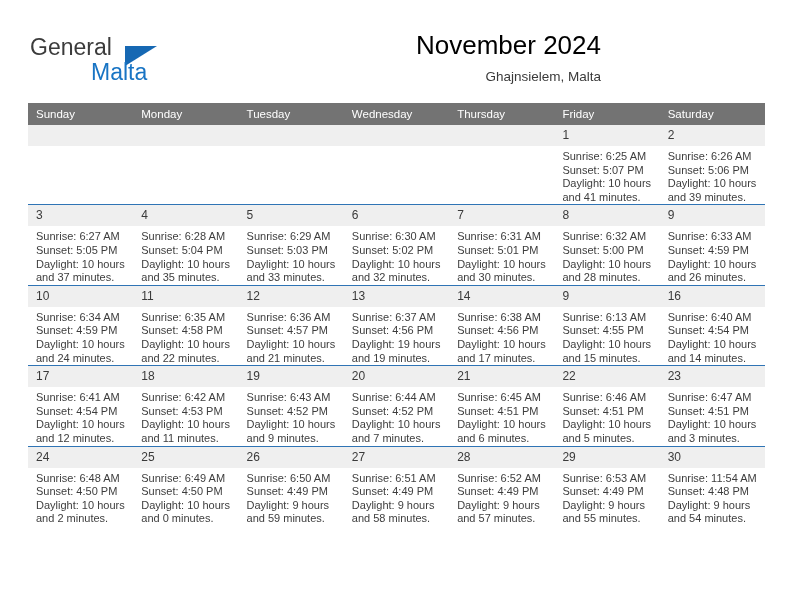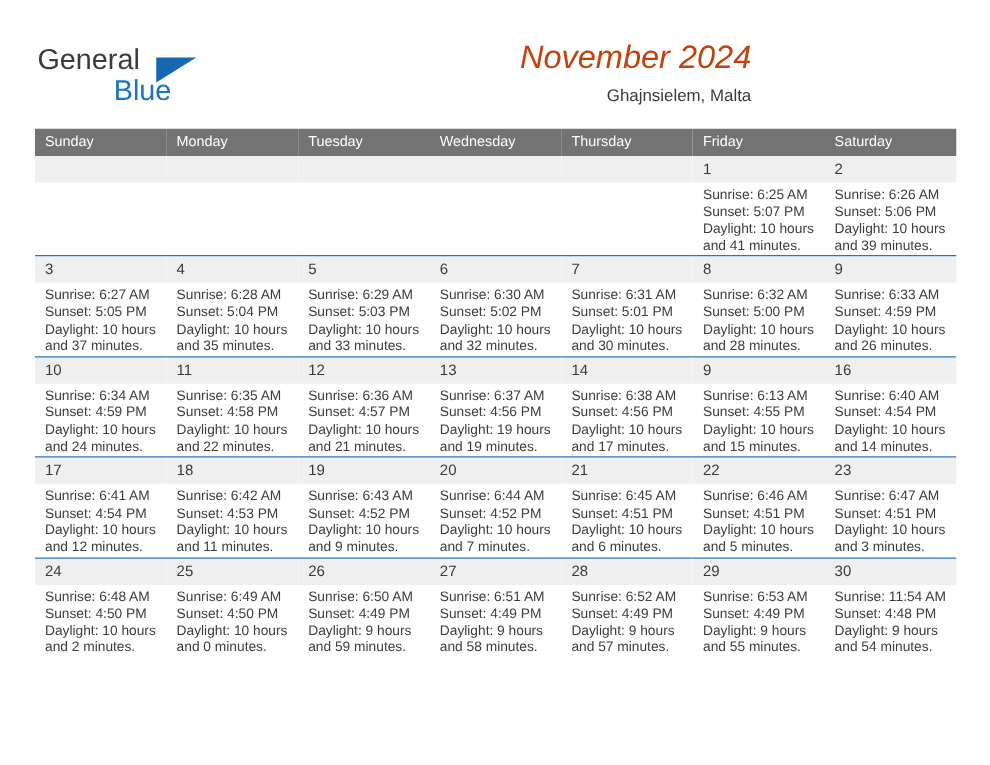--- a/index.html
+++ b/index.html
@@ -65,24 +65,23 @@
   }
 
   .titles {
     position: absolute;
     right: 0;
     top: 0;
     text-align: right;
   }
   .cal-title {
     font-size: 26px;
-    color: #c2410c;
+    color: #000000;
     line-height: 34px;
     white-space: nowrap;
-    font-style: italic;
   }
   .cal-subtitle {
     font-size: 13.5px;
     color: #3a3a3a;
     line-height: 20px;
     margin-top: 5px;
     white-space: nowrap;
   }
 
   
@@ -143,21 +142,21 @@
 </head>
 <body>
 
 <div class="page">
 
   <div class="header">
 
     <div class="brand">
       <span class="brand-general">General</span>
       <span class="brand-flag"></span>
-      <span class="brand-blue">Blue</span>
+      <span class="brand-blue">Malta</span>
     </div>
 
     <div class="titles">
       <div class="cal-title">November 2024</div>
       <div class="cal-subtitle">Ghajnsielem, Malta</div>
     </div>
 
   </div>
 
   <table class="calendar">

